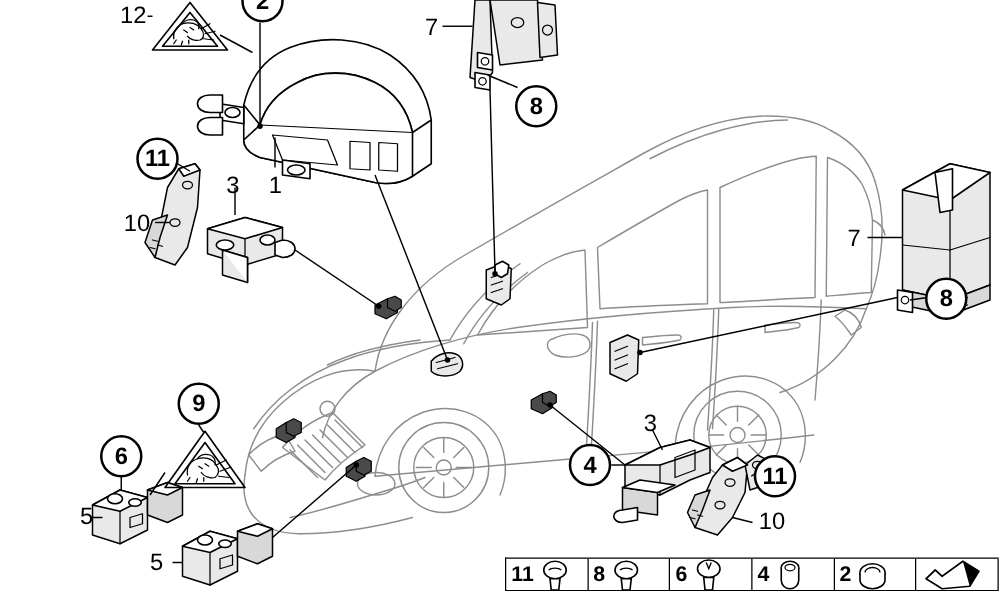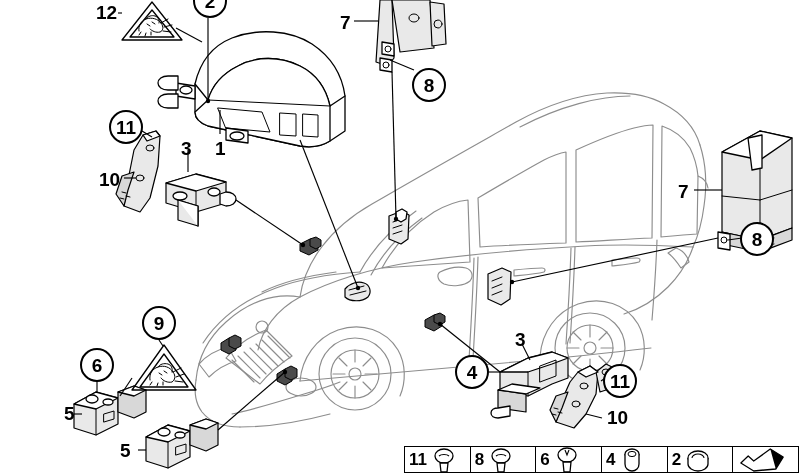--- a/index.html
+++ b/index.html
@@ -1,20 +1,20 @@
 <!DOCTYPE html>
 <html><head>
 <meta charset="utf-8">
 <style>
   html,body{margin:0;padding:0;background:#ffffff;}
   body{width:799px;height:473px;overflow:hidden;
        font-family:"Liberation Sans",sans-serif;color:#000;}
   #stage{position:relative;width:799px;height:473px;background:#fff;}
   svg{display:block;}
-  .lbl{position:absolute;font-weight:bold;font-size:19px;line-height:1;
+  .lbl{position:absolute;font-weight:normal;font-size:19px;line-height:1;
        font-family:"Liberation Sans",sans-serif;color:#000;
        user-select:none;white-space:nowrap;}
   .clbl{position:absolute;font-weight:bold;font-size:19px;line-height:1;
         font-family:"Liberation Sans",sans-serif;color:#000;
         display:flex;align-items:center;justify-content:center;
         width:34px;height:34px;border:2px solid #000;border-radius:50%;
         background:#fff;box-sizing:border-box;user-select:none;}
   .legend{position:absolute;left:404px;top:446px;width:395px;height:27px;
           border:1.6px solid #000;border-right:none;box-sizing:border-box;
           display:flex;background:#fff;}

